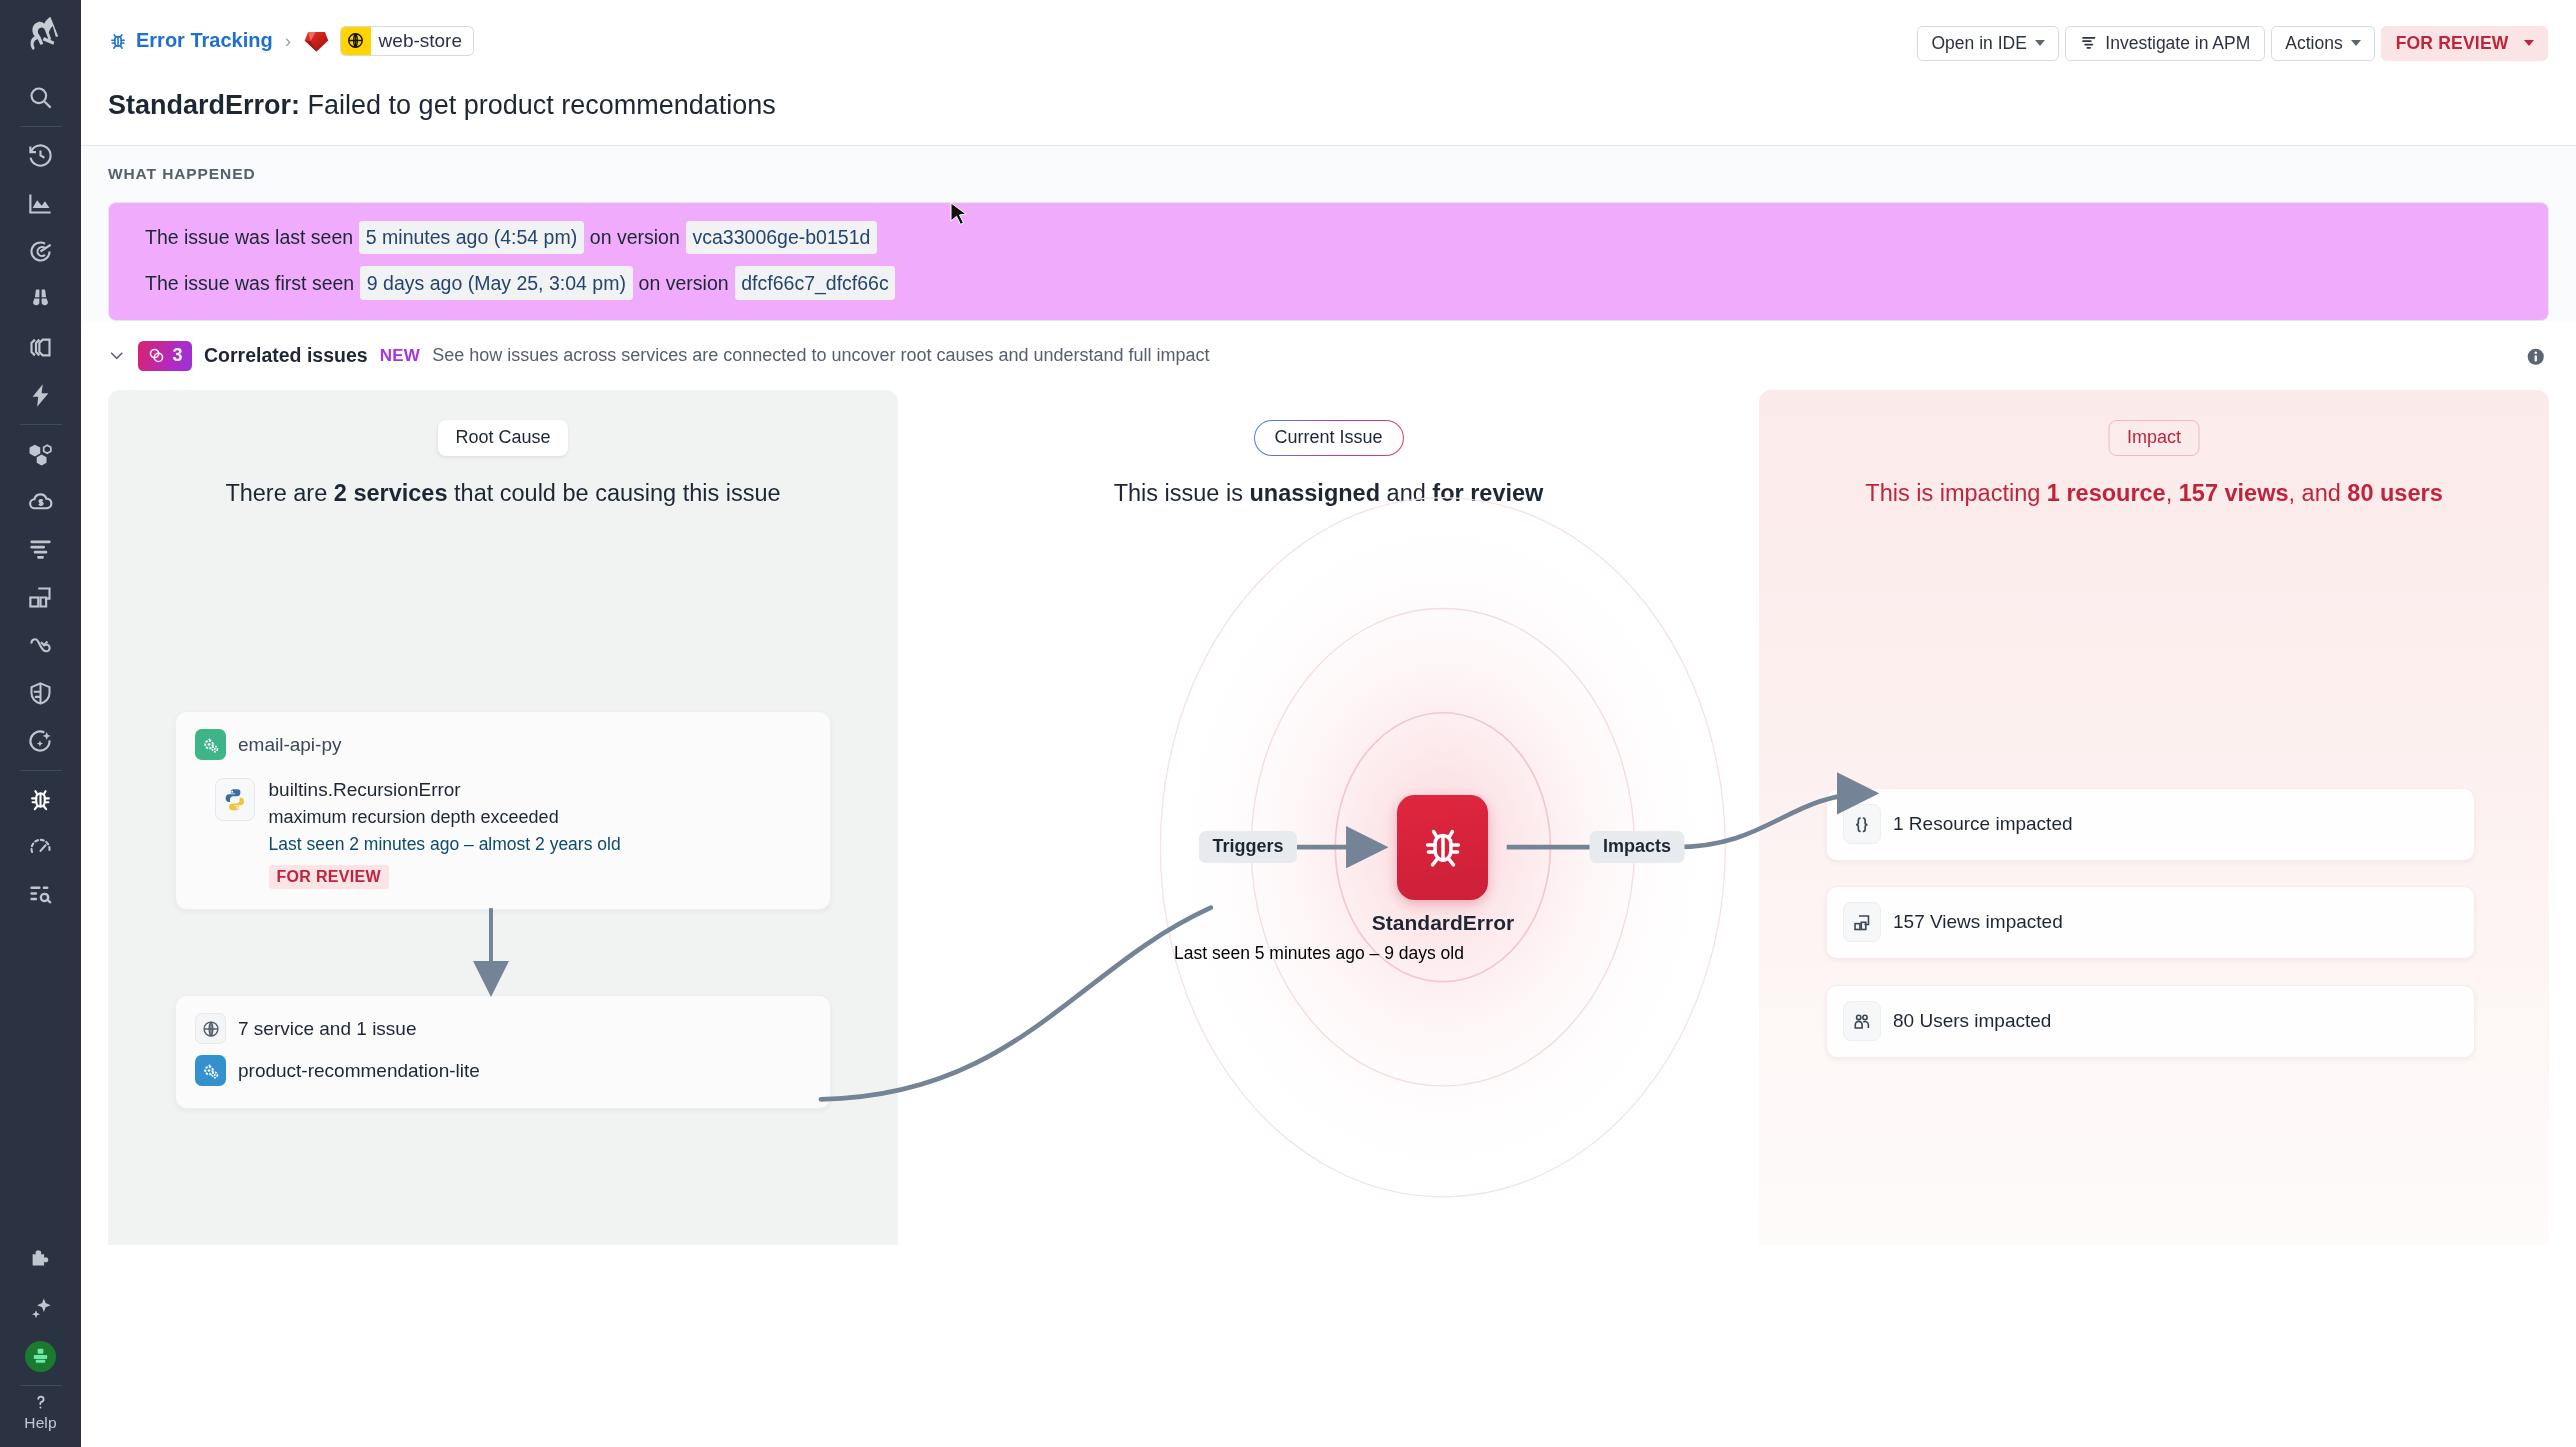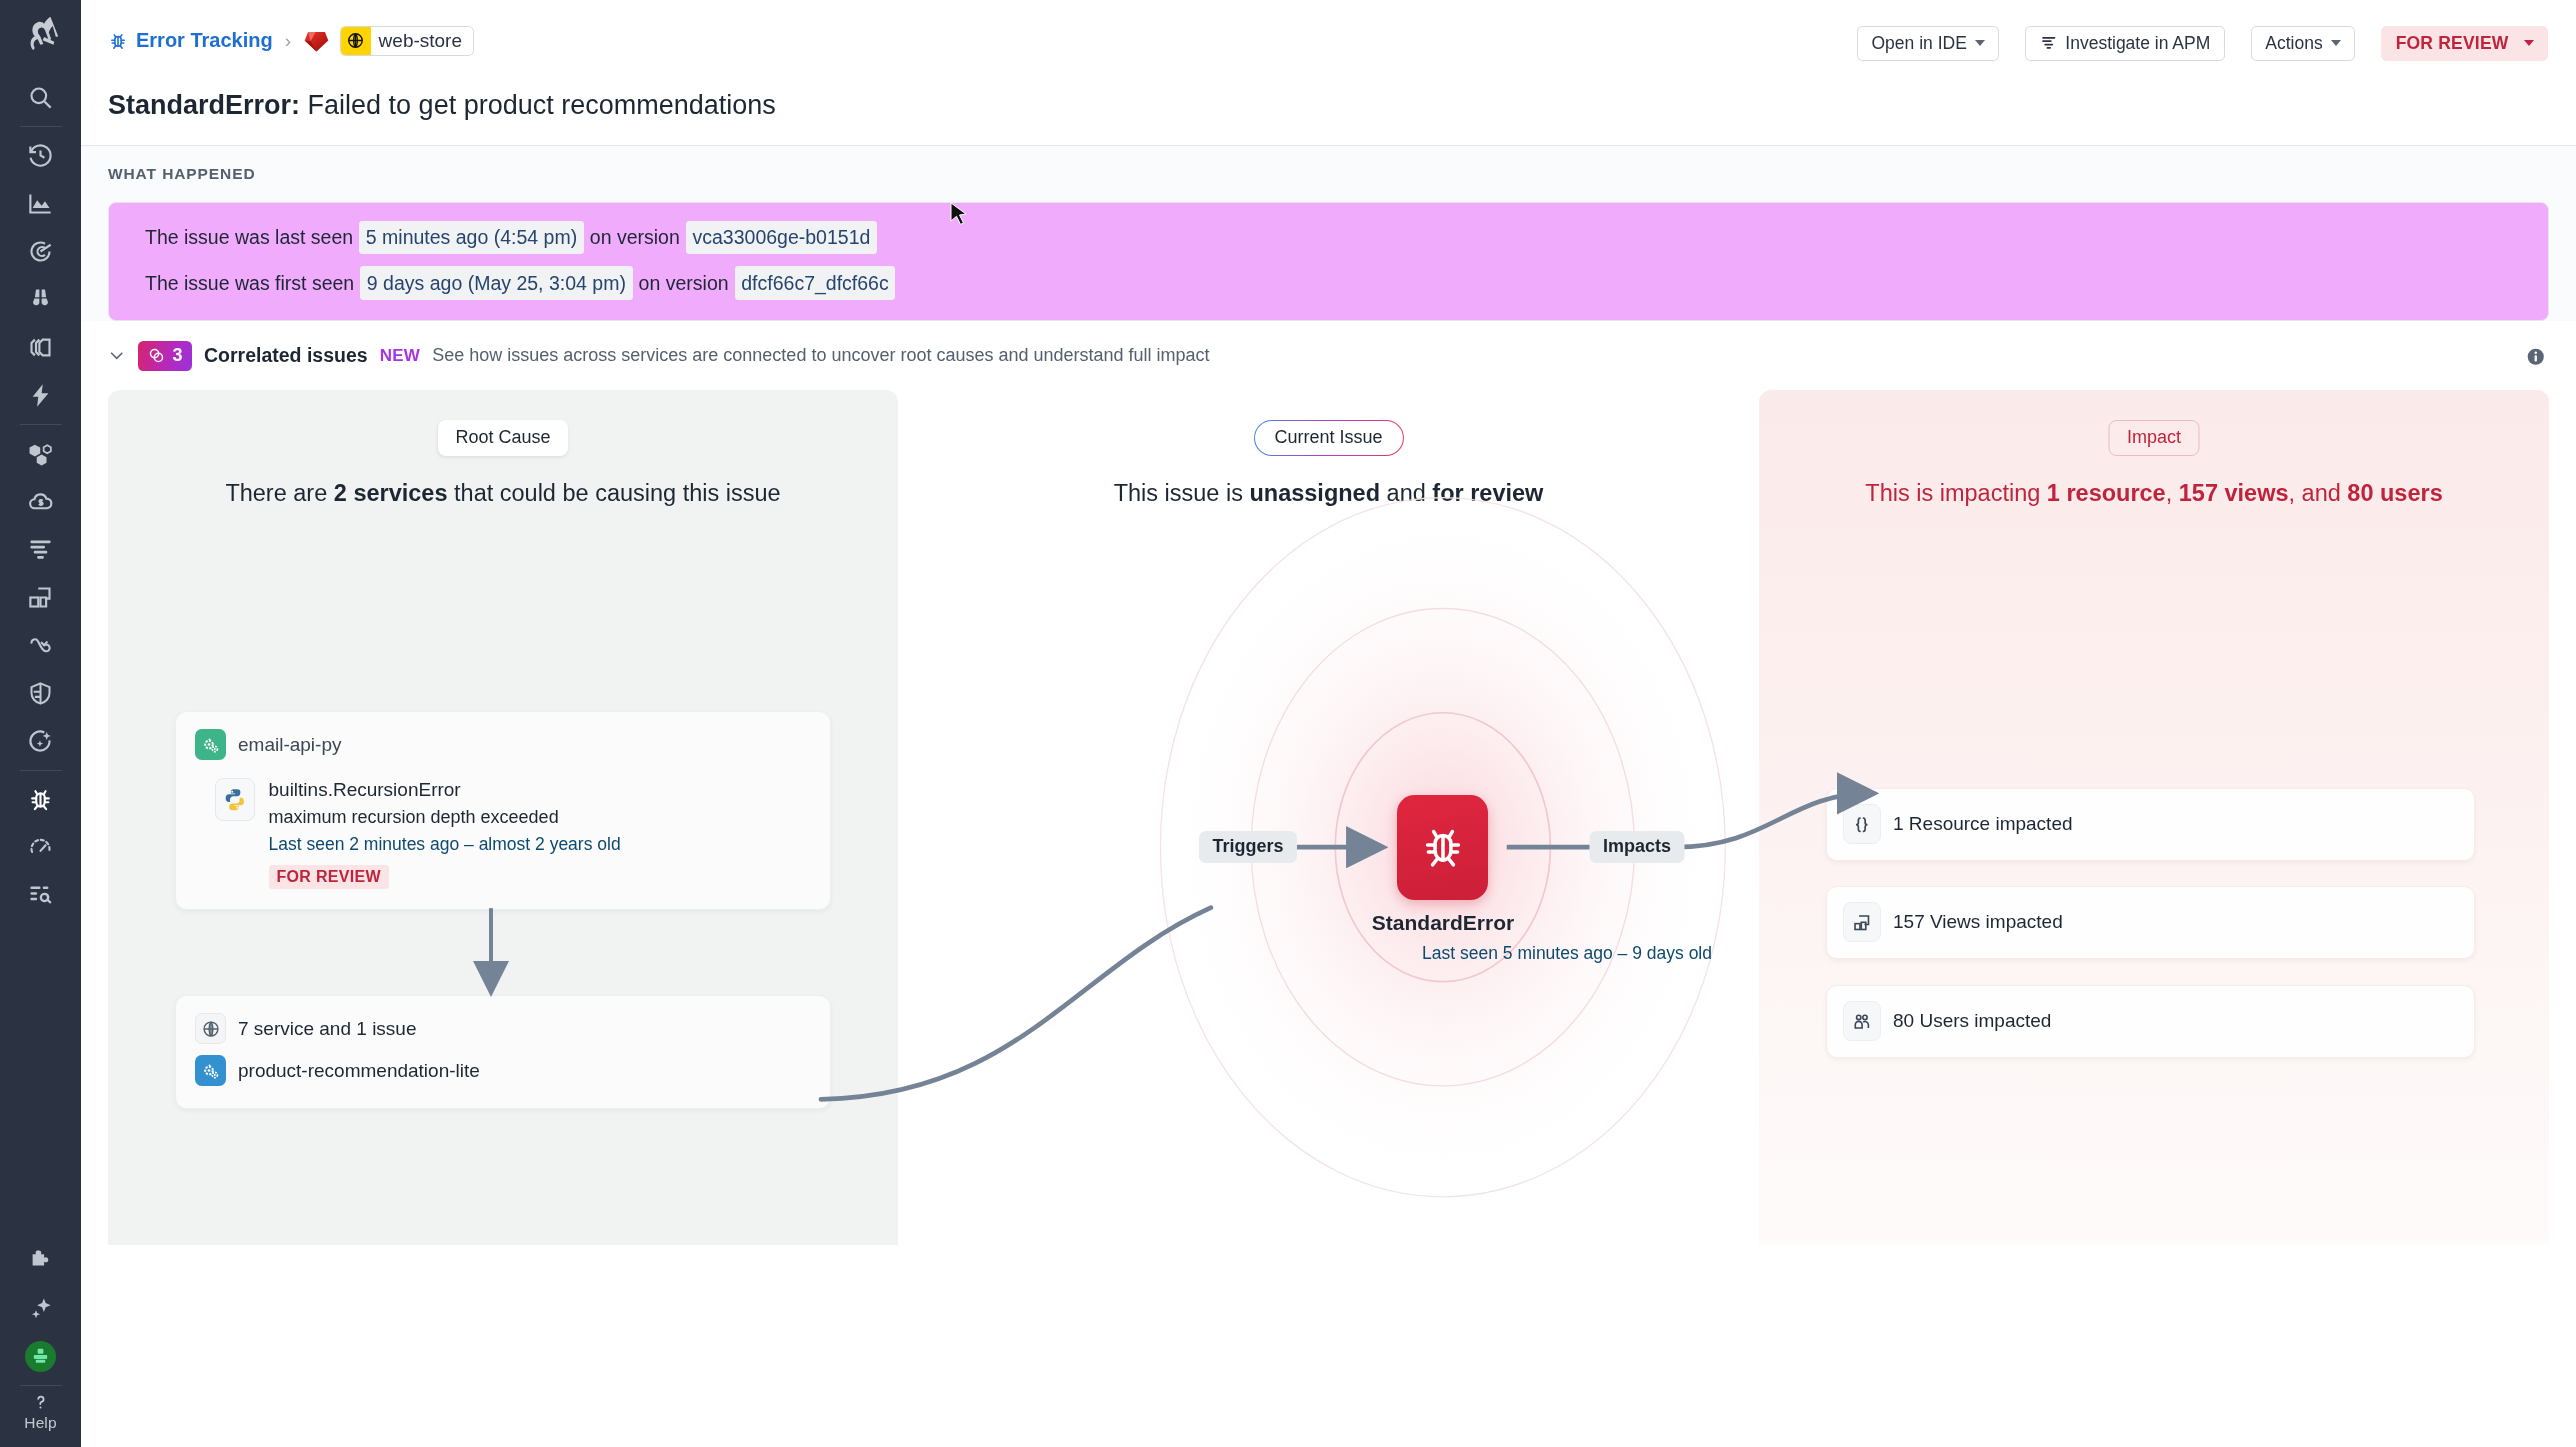--- a/index.html
+++ b/index.html
@@ -57,21 +57,21 @@
     display:flex; align-items:center; height: 30px;
     border:0.7px solid #d6dae0; border-radius: 5.4px; background:#fff; overflow:hidden;
   }
   .svc-chip .globe-sq {
     width: 30px; height: 30px; background:#ffd400;
     display:flex; align-items:center; justify-content:center;
   }
   .svc-chip .globe-sq svg { width: 19px; height:19px; }
   .svc-chip .svc-name { padding: 0 10.8px 0 8px; font-size: 19px; color:#2b3342; }
 
-  .top-actions { position:absolute; right: 28px; top: 25.6px; display:flex; align-items:center; gap: 26px; text-align: center;}
+  .top-actions { position:absolute; right: 28px; top: 25.6px; display:flex; align-items:center; gap: 6px; text-align: center;}
   .btn {
     height: 35px; border:0.7px solid #d6dae0; border-radius: 5.4px; background:#fff;
     display:flex; align-items:center; gap: 8px; padding: 0 13.5px;
     font-size: 17.5px; color:#2b3342; white-space:nowrap;
   }
   .btn svg { width: 17.5px; height: 17.5px; }
   .caret { width:0;height:0;border-left:5.4px solid transparent;border-right:5.4px solid transparent;border-top:6.7px solid #5b6574;}
   .btn-review {
     height: 35px; border-radius: 5.4px; background:#fbe4e6; border:0.7px solid #fbe4e6;
     display:flex; align-items:center; gap: 15px; padding: 0 13.5px;
@@ -208,22 +208,22 @@
   .node-wrap { position:absolute; left: 1335px; top: 948px; }
   .node-box {
     position:absolute; left:-46px; top:-52px; width: 91px; height: 105px; border-radius: 17.5px;
     background: linear-gradient(170deg,#e0263f 0%, #cc1f38 100%);
     display:flex; align-items:center; justify-content:center;
     box-shadow: 0 4px 12px rgba(200,30,55,.28);
   }
   .node-box svg { width: 50px; height: 50px; color:#fff; }
   .node-name { position:absolute; left:-269px; top: 64px; width: 538px; text-align:center;
                font-size: 21px; font-weight:700; color:#1d2733;}
-  .node-sub  { position:absolute; left:-269px; top: 96px; width: 538px; text-align:right;
-               font-size: 17.5px; color:#0c4a6e;}
+  .node-sub  { position:absolute; left:-269px; top: 96px; width: 538px; text-align:left;
+               font-size: 17.5px; color:#000000;}
 
   .edge-lbl {
     position:absolute; height: 32px; display:flex; align-items:center; padding: 0 13.5px;
     background:#e8ebee; border-radius: 6.7px; font-size: 18px; font-weight:700; color:#1d2733;
     white-space:nowrap; transform: translate(-50%,-50%);
   }
 
   
   .cursor { position:absolute; left: 868px; top: 202px; width: 20px; height: 28px; }
 </style>

